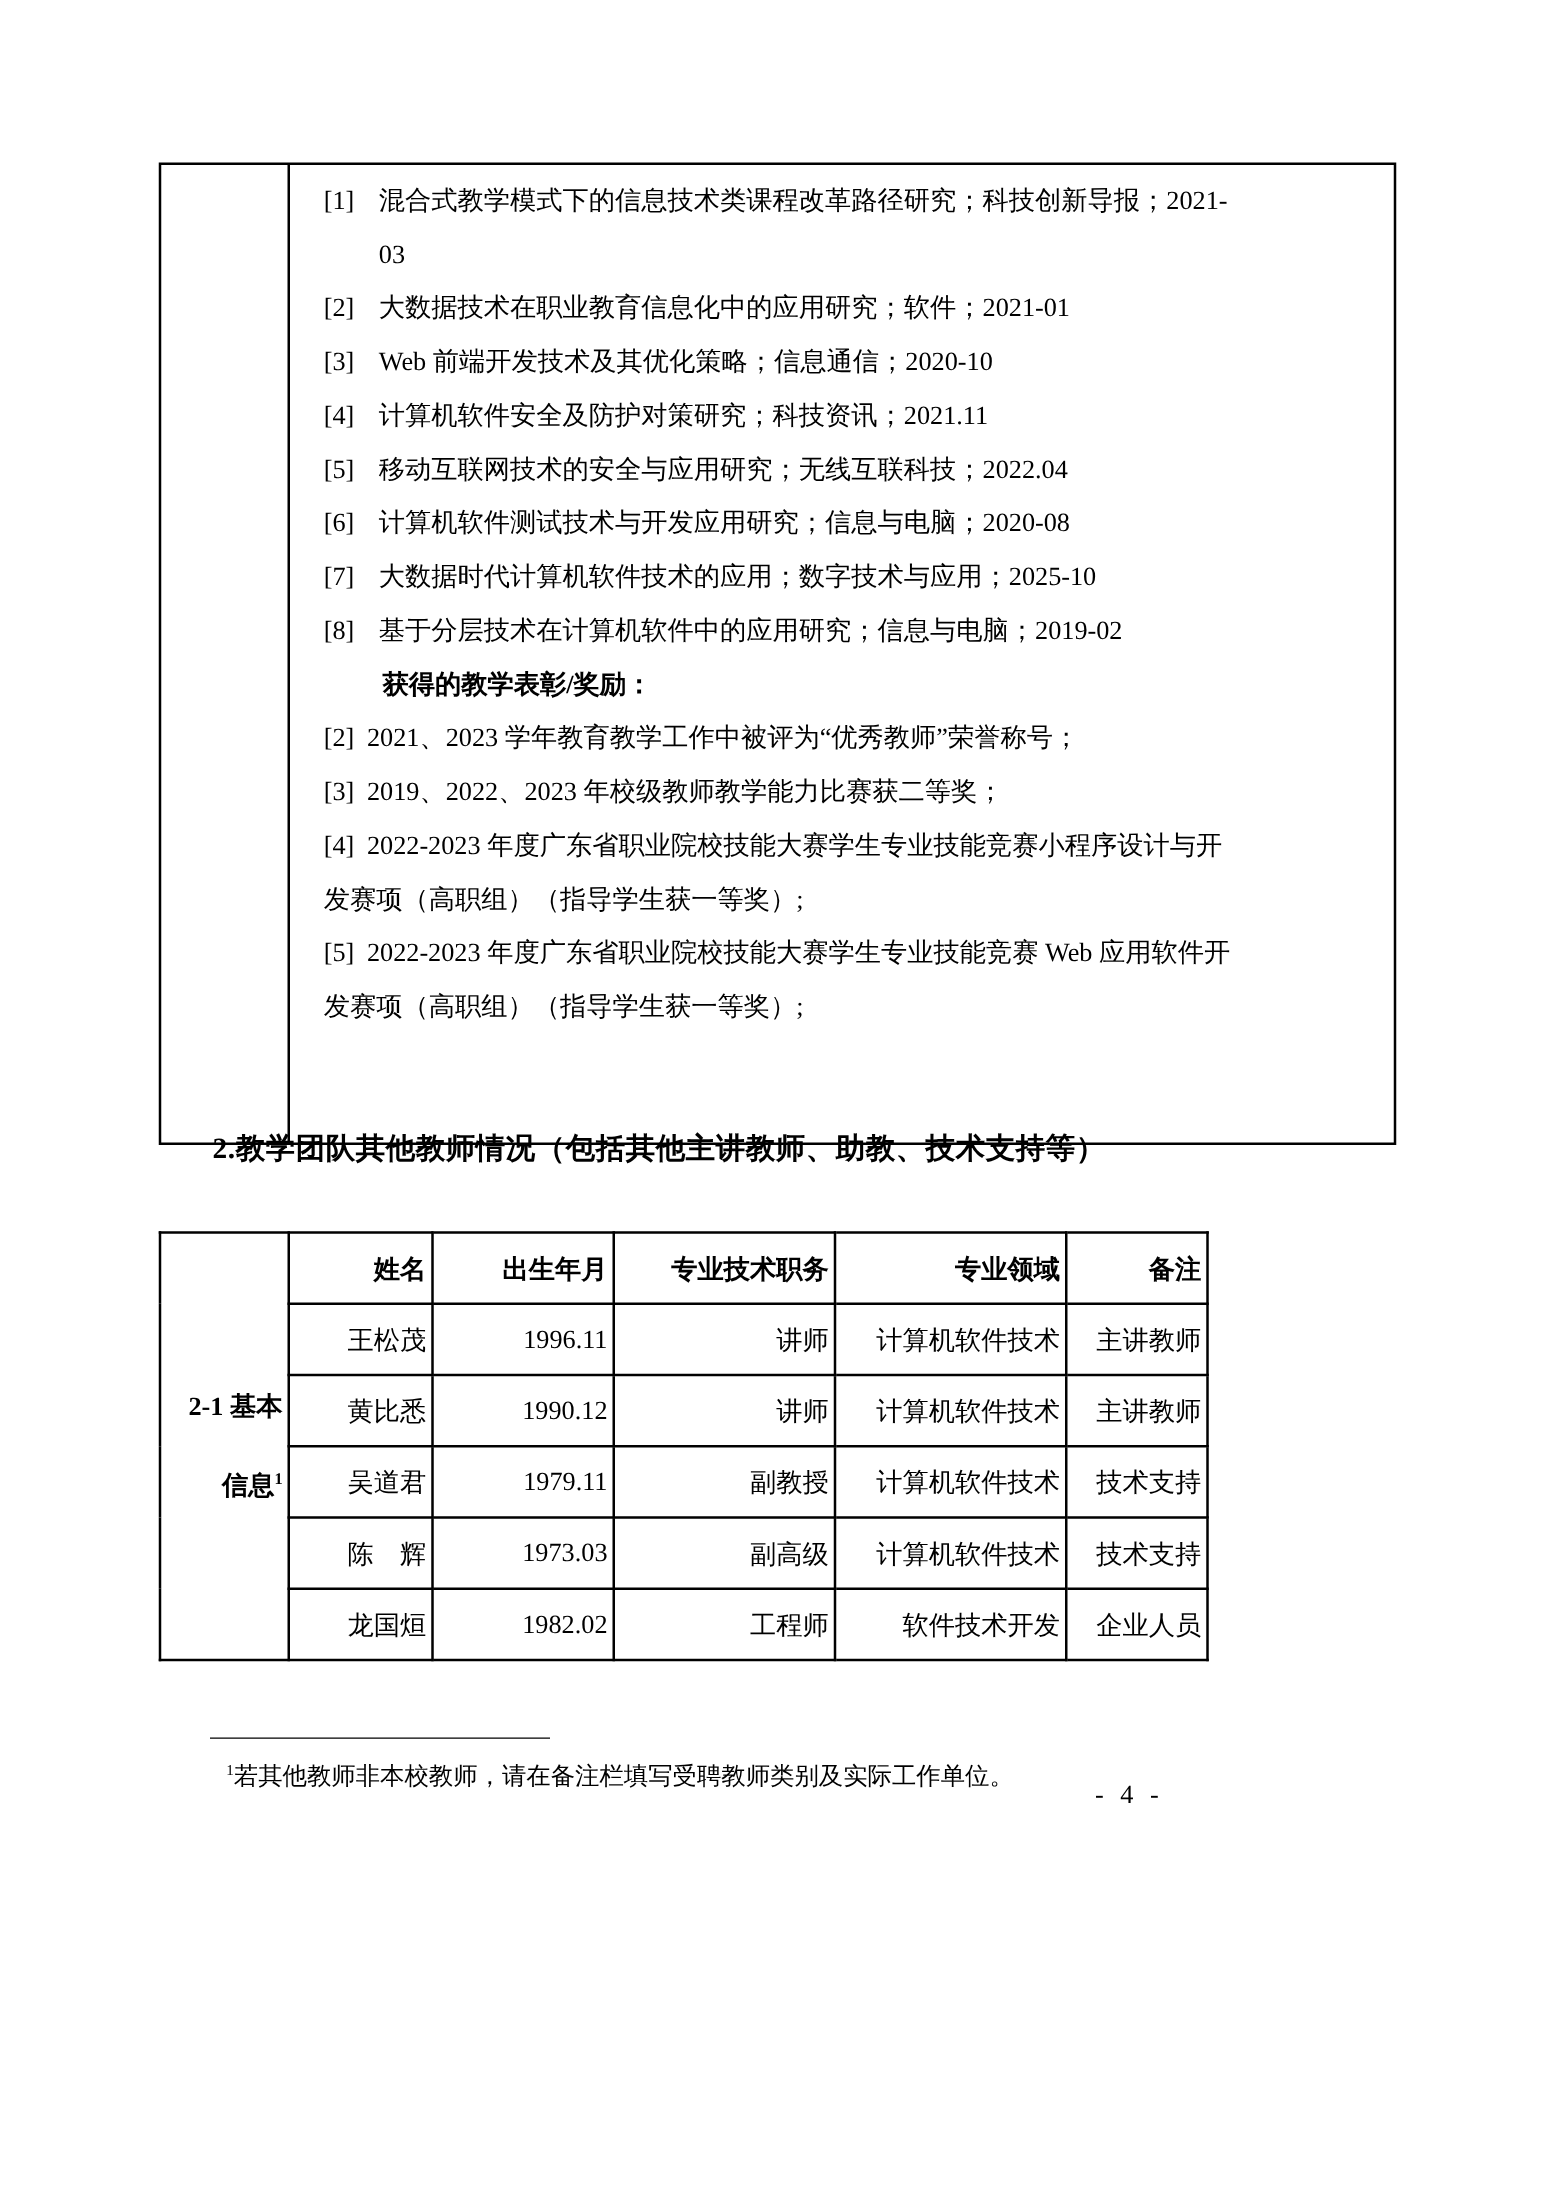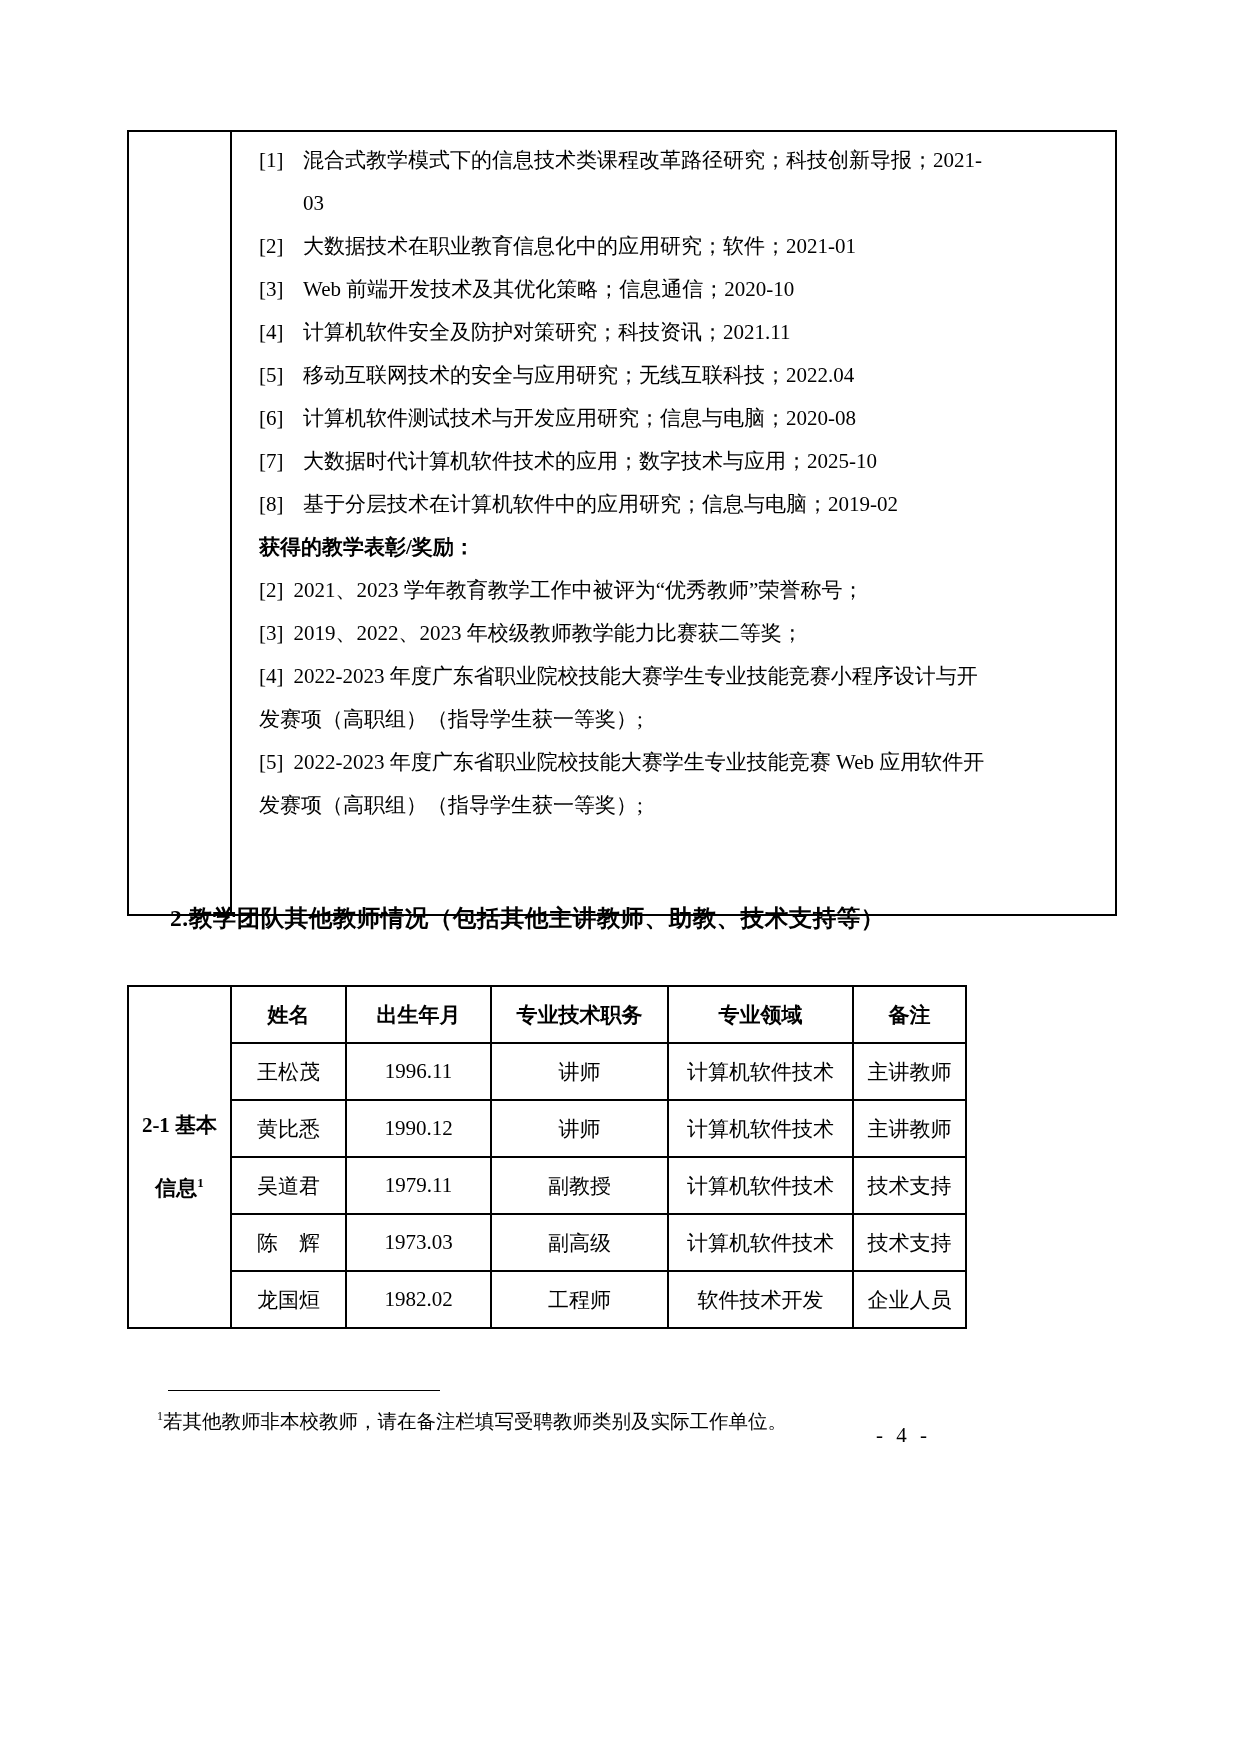--- a/index.html
+++ b/index.html
@@ -37,21 +37,21 @@
   }
   .top-table .content-col {
     flex: 1;
     padding: 7px 128px 0 27px;
     font-size: 21px;
     line-height: 43px;
   }
   .pub-item { display: flex; }
   .pub-marker { width: 44px; flex: none; }
   .pub-text { flex: 1; }
-  .awards-heading { font-weight: bold; }
+  .awards-heading { font-weight: bold; margin-left: 47px; }
   .award-item { }
   .award-marker { padding-right: 10px; }
 
   
   .section2-title {
     position: absolute;
     left: 170px;
     top: 902px;
     width: 1000px;
     font-size: 23.5px;
@@ -64,21 +64,21 @@
   .team-table {
     position: absolute;
     left: 127px;
     top: 985px;
     border-collapse: collapse;
     table-layout: fixed;
     font-size: 21px;
   }
   .team-table td, .team-table th {
     border: 2px solid #000;
-    text-align: center;
+    text-align: right;
     vertical-align: middle;
     height: 57px;
     padding: 0 4px;
     font-weight: normal;
   }
   .team-table th { font-weight: bold; }
   .team-table .row-label-cell {
     font-weight: bold;
     line-height: 57px;
     border-radius: 24px;
@@ -88,21 +88,21 @@
   
   .footnote-rule {
     position: absolute;
     left: 168px;
     top: 1390px;
     width: 272px;
     border-top: 1.5px solid #000;
   }
   .footnote {
     position: absolute;
-    left: 157px;
+    left: 181px;
     top: 1402px;
     width: 900px;
     font-size: 19.5px;
     line-height: 28px;
   }
   .footnote sup { font-size: 12px; }
 
   
   .page-number {
     position: absolute;

